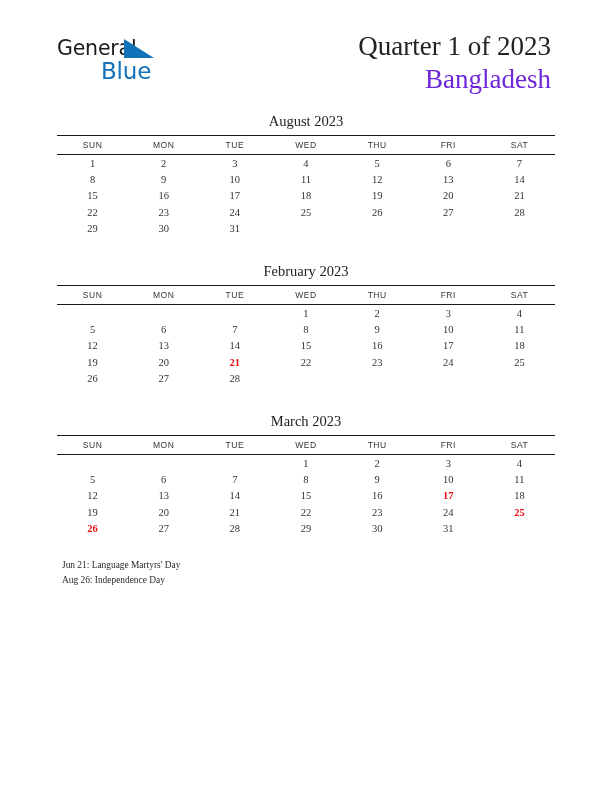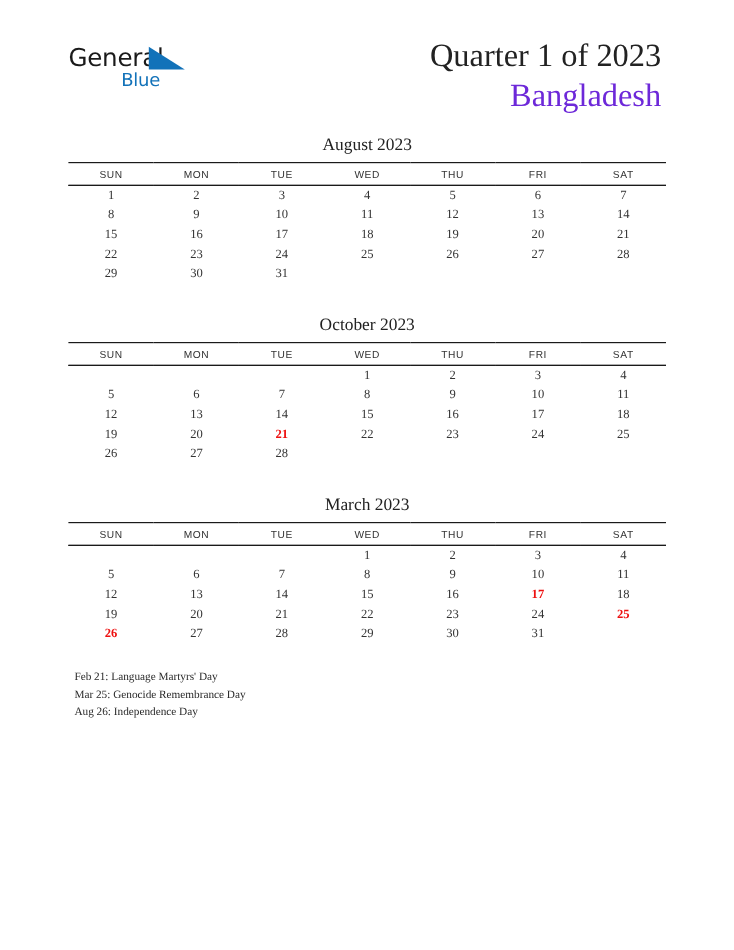--- a/index.html
+++ b/index.html
@@ -47,21 +47,21 @@
     width: 0;
     height: 0;
     border-left: 30px solid #1272b9;
     border-top: 19px solid transparent;
   }
   .logo-blue {
     position: absolute;
     left: 44px;
     top: 22px;
     font-family: "DejaVu Sans", sans-serif;
-    font-size: 15px;
+    font-size: 23px;
     color: #1272b9;
     letter-spacing: -0.2px;
   }
   .titles {
     position: absolute;
     right: 4px;
     top: 0;
     text-align: right;
   }
   .title-main {
@@ -222,21 +222,21 @@
             <td class="empty"></td>
             <td class="empty"></td>
             <td class="empty"></td>
             <td class="empty"></td>
           </tr>
         </tbody>
     </table>
   </div>
 
   <div class="month month-2">
-    <div class="month-title">October 2023</div>
+    <div class="month-title">February 2023</div>
     <table class="cal">
       <thead>
         <tr>
           <th>SUN</th>
           <th>MON</th>
           <th>TUE</th>
           <th>WED</th>
           <th>THU</th>
           <th>FRI</th>
           <th>SAT</th>
@@ -350,18 +350,17 @@
             <td class="">29</td>
             <td class="">30</td>
             <td class="">31</td>
             <td class="empty"></td>
           </tr>
         </tbody>
     </table>
   </div>
 
   <div class="legend">
-    <div class="legend-item">Feb 21: Language Martyrs' Day</div>
-    <div class="legend-item">Mar 25: Genocide Remembrance Day</div>
+    <div class="legend-item">Jun 21: Language Martyrs' Day</div>
     <div class="legend-item">Aug 26: Independence Day</div>
   </div>
 
 </div>
 
 </body></html>

